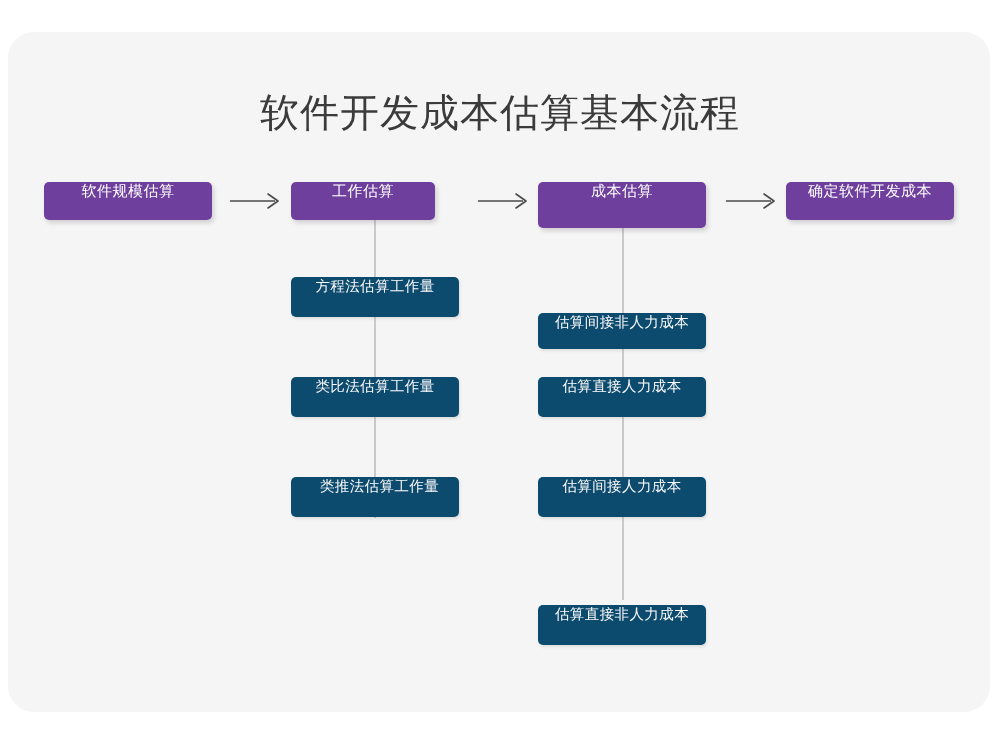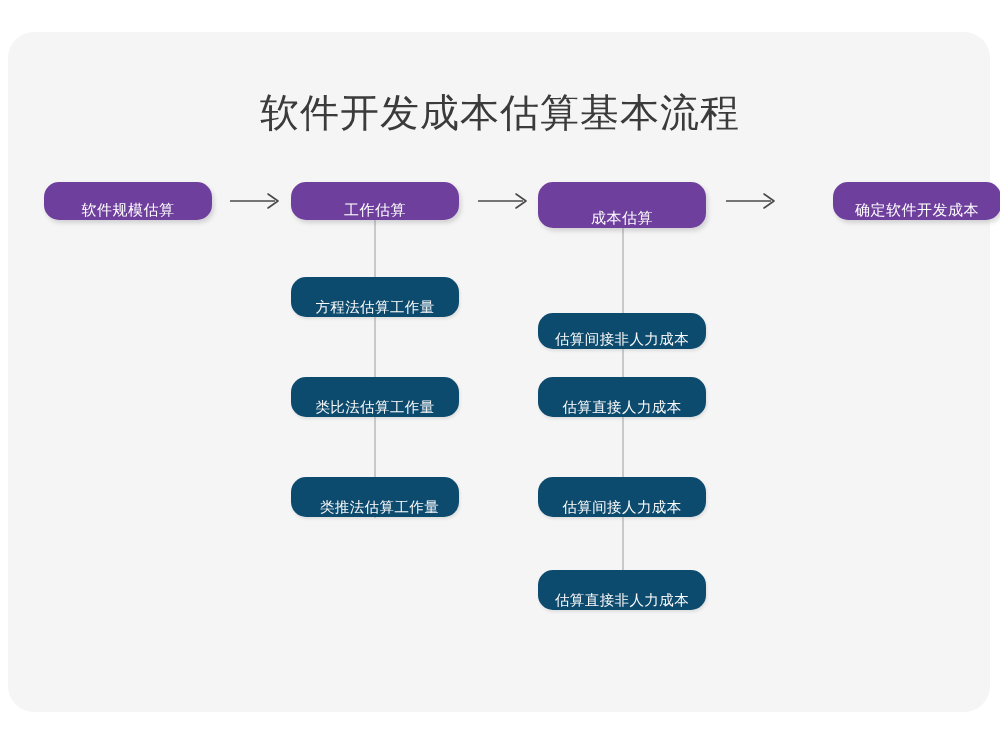--- a/index.html
+++ b/index.html
@@ -59,23 +59,23 @@
     display: flex;
     align-items: center;
     justify-content: center;
   }
   .arrow svg { display: block; }
 
   
   .node {
     position: absolute;
     display: flex;
-    align-items: flex-end;
+    align-items: flex-start;
     justify-content: center;
-    border-radius: 15px;
+    border-radius: 5px;
     white-space: nowrap;
     user-select: none;
   }
 
   .node.primary {
     background: #6f3f9e;
     color: #ffffff;
     font-size: 15px;
     letter-spacing: 0.5px;
     box-shadow: 2px 3px 4px rgba(120, 120, 130, 0.28);
@@ -119,21 +119,21 @@
     <svg width="54" height="18" viewBox="0 0 54 18" aria-hidden="true">
       <line x1="1" y1="9" x2="46" y2="9" stroke="#4a4a4a" stroke-width="1.6"></line>
       <polyline points="39,2 49,9 39,16" fill="none" stroke="#4a4a4a" stroke-width="1.6" stroke-linecap="round" stroke-linejoin="round"></polyline>
     </svg>
   </div>
 
   <div class="node primary" style="left:44px; top:182px; width:168px; height:38px;">
     <span>软件规模估算</span>
   </div>
 
-  <div class="node primary" style="left:291px; top:182px; width:168px; height:38px;">
+  <div class="node primary" style="left:291px; top:182px; width:144px; height:38px;">
     <span>工作估算</span>
   </div>
 
   <div class="node secondary" style="left:291px; top:277px; width:168px; height:40px;">
     <span>方程法估算工作量</span>
   </div>
 
   <div class="node secondary" style="left:291px; top:377px; width:168px; height:40px;">
     <span>类比法估算工作量</span>
   </div>
@@ -151,21 +151,21 @@
   </div>
 
   <div class="node secondary" style="left:538px; top:377px; width:168px; height:40px;">
     <span>估算直接人力成本</span>
   </div>
 
   <div class="node secondary" style="left:538px; top:477px; width:168px; height:40px;">
     <span>估算间接人力成本</span>
   </div>
 
-  <div class="node secondary" style="left:538px; top:570px; width:168px; height:40px;">
+  <div class="node secondary" style="left:538px; top:605px; width:168px; height:40px;">
     <span>估算直接非人力成本</span>
   </div>
 
-  <div class="node primary" style="left:786px; top:182px; width:168px; height:38px;margin-left:47px;">
+  <div class="node primary" style="left:786px; top:182px; width:168px; height:38px;">
     <span>确定软件开发成本</span>
   </div>
 
 </div>
 
 </body></html>

